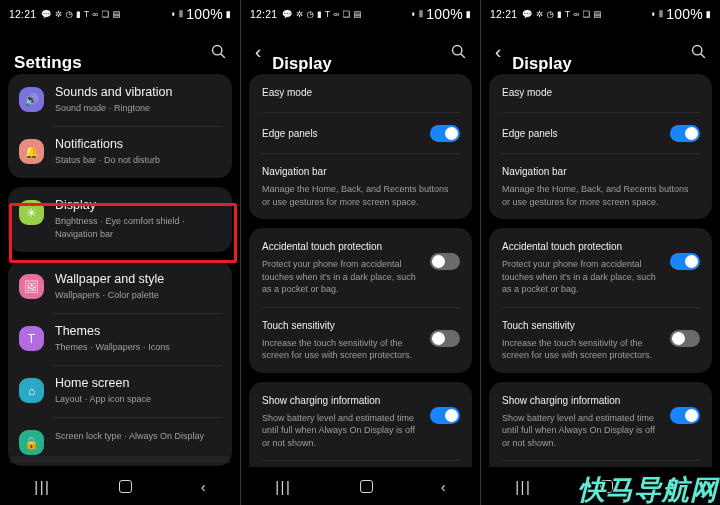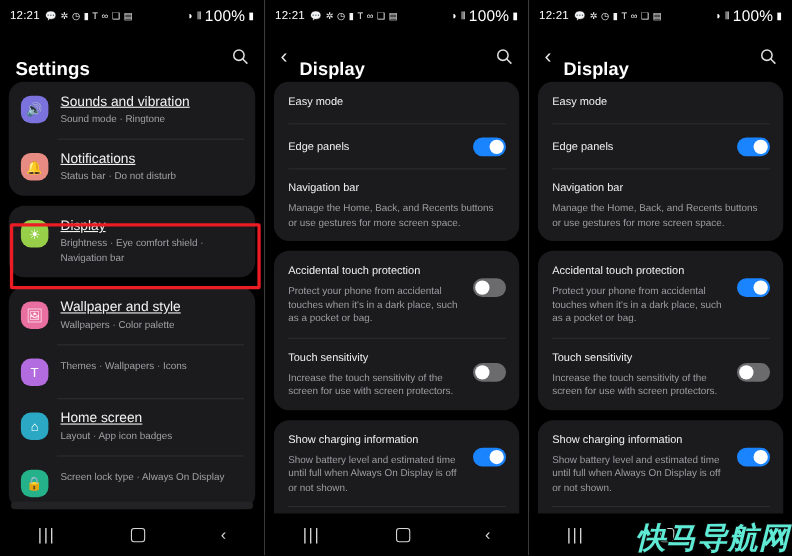--- a/index.html
+++ b/index.html
@@ -80,21 +80,21 @@
     content:""; position:absolute; left:44px; right:10px; top:0;
     height:1px; background:#2e2e30;
   }
   .sicon {
     width: 25px; height: 25px; border-radius: 9px;
     flex: 0 0 25px; margin-right: 11px; margin-top: 2px;
     display:flex; align-items:center; justify-content:center;
     color:#fff; font-size: 12px; line-height:1;
   }
   .stext { padding-top: 0px; }
-  .stitle { color: #f2f2f2; font-size: 12.5px; font-weight: 400; line-height: 15px; text-decoration: underline; }
+  .stitle { color: #f2f2f2; font-size: 12.5px; font-weight: 400; line-height: 15px; }
   .ssub { color: #a0a0a4; font-size: 9px; line-height: 13px; margin-top: 2px; }
 
   
   .drow {
     display:flex; align-items:flex-start;
     padding: 11px 12px 11px 13px;
     position: relative;
     min-height: 36px;
   }
   .drow + .drow::before {
@@ -234,28 +234,29 @@
         <div class="srow">
           <div class="sicon" style="background:#e96fa0">🖼</div>
           <div class="stext">
             <div class="stitle">Wallpaper and style</div>
             <div class="ssub">Wallpapers  ·  Color palette</div>
           </div>
         </div>
         <div class="srow">
           <div class="sicon" style="background:#b36ce0">T</div>
           <div class="stext">
+            <div class="stitle">Themes</div>
             <div class="ssub">Themes  ·  Wallpapers  ·  Icons</div>
           </div>
         </div>
         <div class="srow">
           <div class="sicon" style="background:#2aa8c4">⌂</div>
           <div class="stext">
             <div class="stitle">Home screen</div>
-            <div class="ssub">Layout  ·  App icon badges</div>
+            <div class="ssub">Layout  ·  App icon space</div>
           </div>
         </div>
         <div class="srow">
           <div class="sicon" style="background:#25b189">🔒</div>
           <div class="stext">
             <div class="ssub">Screen lock type  ·  Always On Display</div>
           </div>
         </div>
       </div>
     </div>

